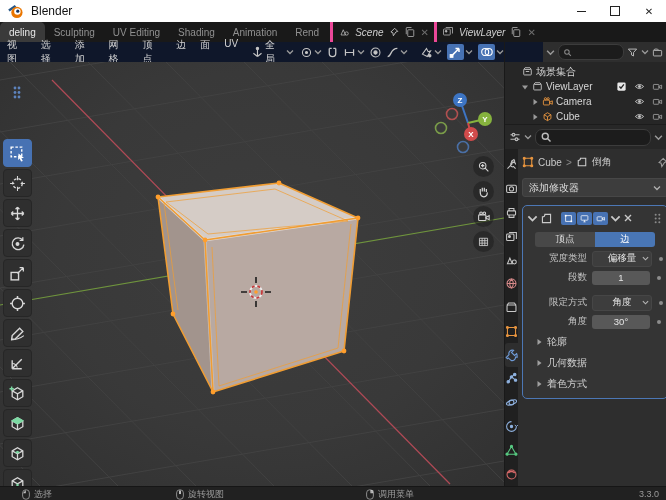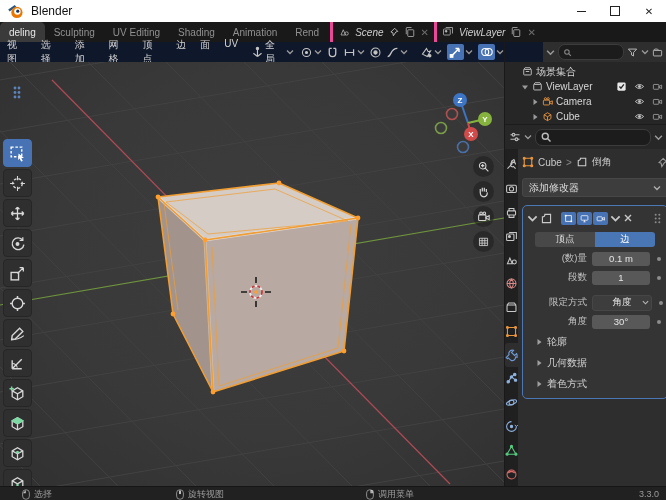--- a/index.html
+++ b/index.html
@@ -920,22 +920,26 @@
                   <circle cx="7" cy="10" r="1.1"></circle>
                 </svg>
               </span>
           </div>
           <div class="mod-tabs" id="mod-tabs">
               <div class="mod-tab">顶点</div>
               <div class="mod-tab active">边</div>
             </div>
           <div id="mod-fields">
               <div class="frow">
-                <span class="flabel">(数)量</span>
-                <span class="ffield num">0.1 m</span>
+                <span class="flabel">宽度类型</span>
+                <span class="ffield drop">偏移量<span class="ic chev">
+                    <svg viewBox="0 0 8 6" fill="none" stroke="currentColor" stroke-width="1.3">
+                      <path d="M1 1.5l3 3 3-3"></path>
+                    </svg>
+                  </span></span>
                 <span class="fdot"></span>
               </div>
               <div class="frow">
                 <span class="flabel">段数</span>
                 <span class="ffield num">1</span>
                 <span class="fdot"></span>
               </div>
               <div class="gap"></div>
               <div class="frow">
                 <span class="flabel">限定方式</span>

